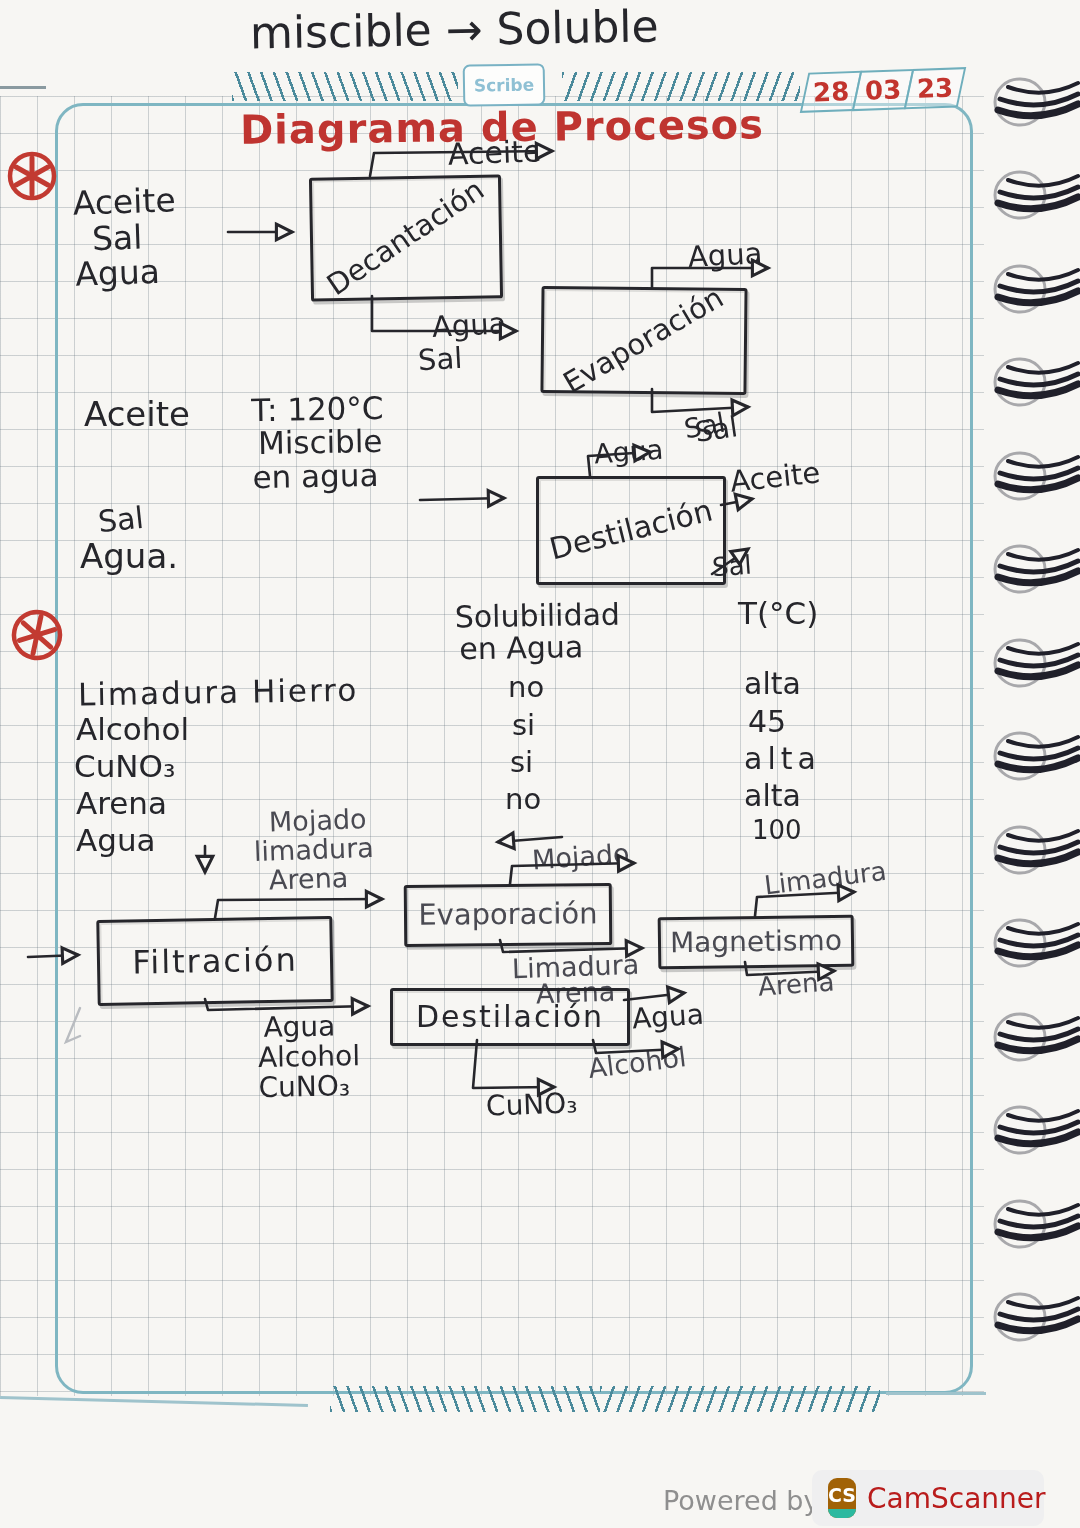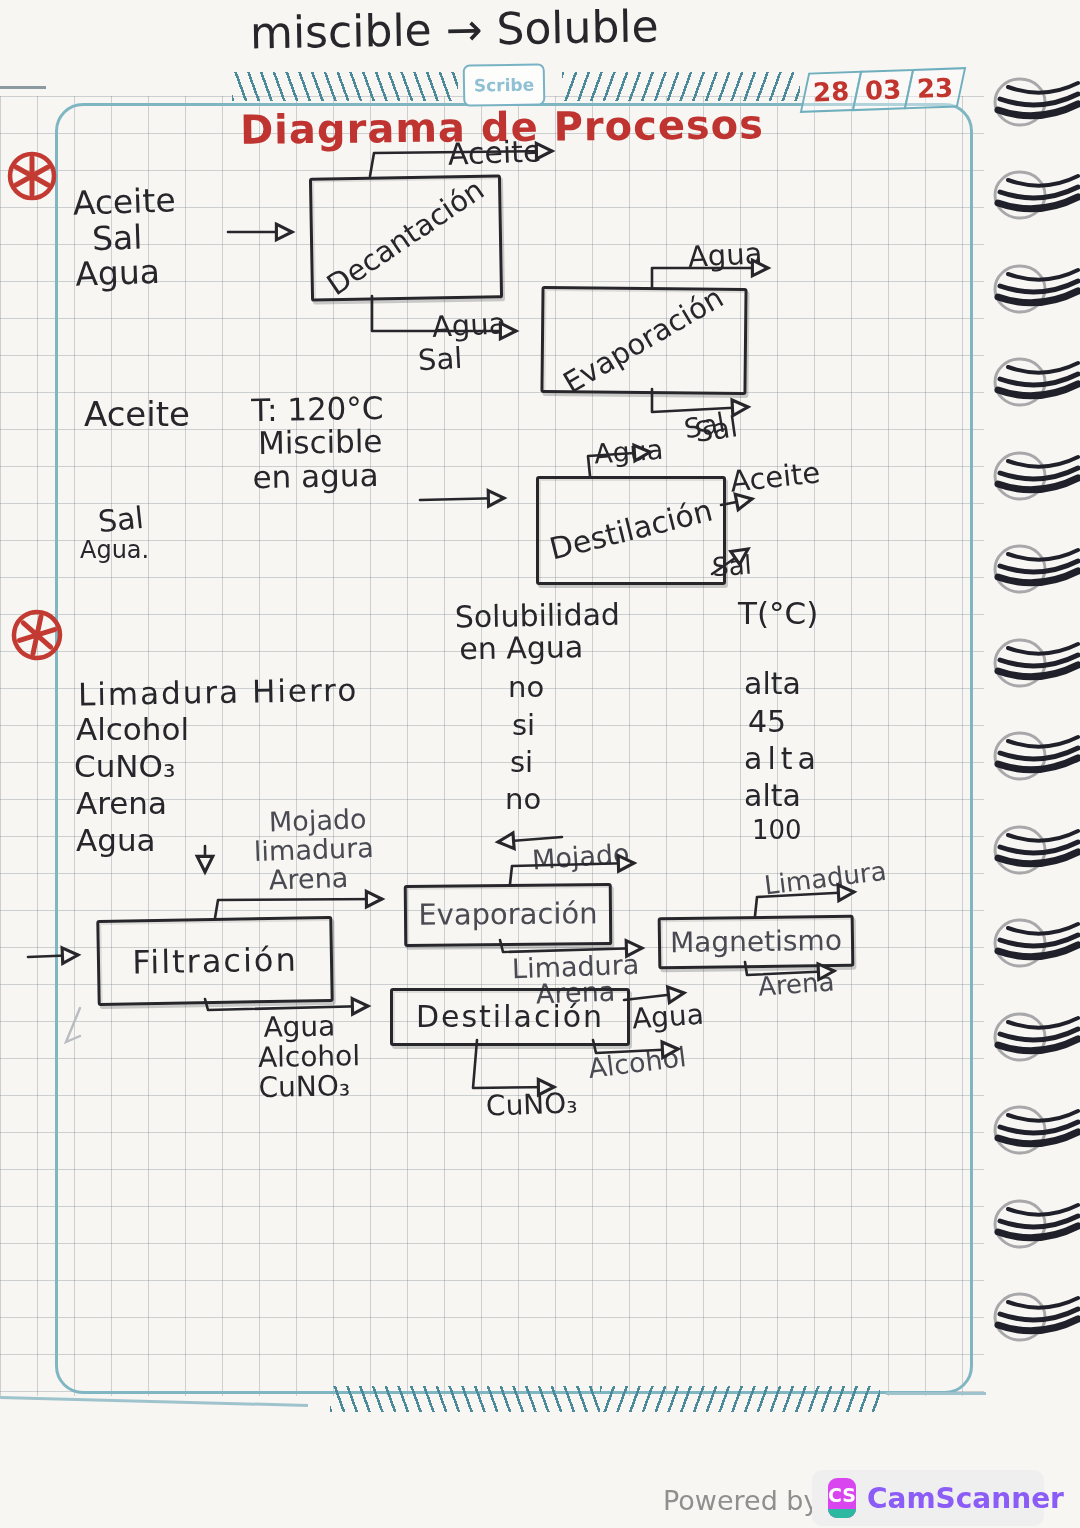--- a/index.html
+++ b/index.html
@@ -18,21 +18,21 @@
         box-shadow:2px 3px 0 rgba(38,38,43,.22), inset 2px 2px 0 rgba(38,38,43,.12);
         display:flex;align-items:center;justify-content:center;background:transparent;}
   .hatch-b{background:repeating-linear-gradient(70deg,#4b8a9b 0 2.5px,transparent 2.5px 12px);}
   .hatch-f{background:repeating-linear-gradient(110deg,#4b8a9b 0 2.5px,transparent 2.5px 12px);}
   .datebox{width:50px;height:36px;border:2.5px solid #6faebc;transform:skewX(-14deg);
            display:flex;align-items:center;justify-content:center;margin-left:-2px;background:rgba(255,255,255,.4);}
   .datebox span{transform:skewX(14deg);font-size:26px;font-weight:bold;color:#c2342e;}
   .badge{border:2.5px solid #79b2c4;border-radius:7px;background:#fdfdfc;color:#8fc0d4;
          font-weight:bold;font-size:17px;display:flex;align-items:center;justify-content:center;}
   .pill{background:#efeff0;border-radius:10px;display:flex;align-items:center;gap:11px;padding:0 16px;}
-  .cslogo{width:40px;height:40px;border-radius:9px;background:#d946ef;position:relative;
+  .cslogo{width:40px;height:40px;border-radius:9px;background:#a16207;position:relative;
           display:flex;align-items:center;justify-content:center;}
   .cslogo .ini{color:#fff;font-weight:bold;font-size:19px;margin-top:-6px;}
   .cslogo .strip{position:absolute;bottom:0;left:0;width:100%;height:9px;background:#2cb9a0;
           border-radius:0 0 9px 9px;}
   svg{display:block;}
 </style>
 </head>
 <body>
 
 <div class="page">
@@ -85,21 +85,21 @@
   <div class="abs hw" style="left:688px;top:240px;font-size:29px;transform:rotate(-3deg);">Agua</div>
   <div class="abs hw" style="left:695px;top:415px;font-size:28px;transform:rotate(-8deg);">Sal</div>
 
   <div class="abs hw" style="left:84px;top:396px;font-size:34px;">Aceite</div>
   <div class="abs hw" style="left:252px;top:393px;font-size:31px;transform:rotate(-1deg);">
     <div>T: 120°C</div>
     <div style="margin-left:6px;">Miscible</div>
     <div>en agua</div>
   </div>
   <div class="abs hw" style="left:98px;top:504px;font-size:30px;transform:rotate(-6deg);">Sal</div>
-  <div class="abs hw" style="left:80px;top:538px;font-size:24px;">Agua.</div>
+  <div class="abs hw" style="left:80px;top:538px;font-size:34px;">Agua.</div>
   <div class="abs fbox" style="left:536px;top:476px;width:184px;height:103px;">
     <span class="hw" style="font-size:30px;transform:rotate(-14deg);">Destilación</span>
   </div>
   <div class="abs hw" style="left:594px;top:437px;font-size:27px;transform:rotate(-4deg);">Agua</div>
   <div class="abs hw" style="left:684px;top:411px;font-size:27px;transform:rotate(-10deg);">Sal</div>
   <div class="abs hw" style="left:730px;top:462px;font-size:29px;transform:rotate(-6deg);">Aceite</div>
   <div class="abs hw" style="left:712px;top:552px;font-size:26px;transform:rotate(-4deg);">Sal</div>
 
   <div class="abs hw" style="left:455px;top:600px;font-size:30px;transform:rotate(-1deg);">
     <div>Solubilidad</div>
@@ -216,16 +216,16 @@
     <use href="#coil" y="1130"></use>
       <use href="#coil" y="1223"></use>
   </svg>
 
   <div class="abs hw" style="left:663px;top:1486px;font-size:27px;color:#8f8f8f;">Powered by</div>
   <div class="abs pill" style="left:812px;top:1470px;width:200px;height:56px;">
     <div class="cslogo">
       <span class="ini">CS</span>
       <span class="strip"></span>
     </div>
-    <span style="font-size:28px;font-weight:bold;color:#8b5cf6;">CamScanner</span>
+    <span style="font-size:28px;font-weight:normal;color:#b91c1c;">CamScanner</span>
   </div>
 
 </div>
 
 </body></html>

